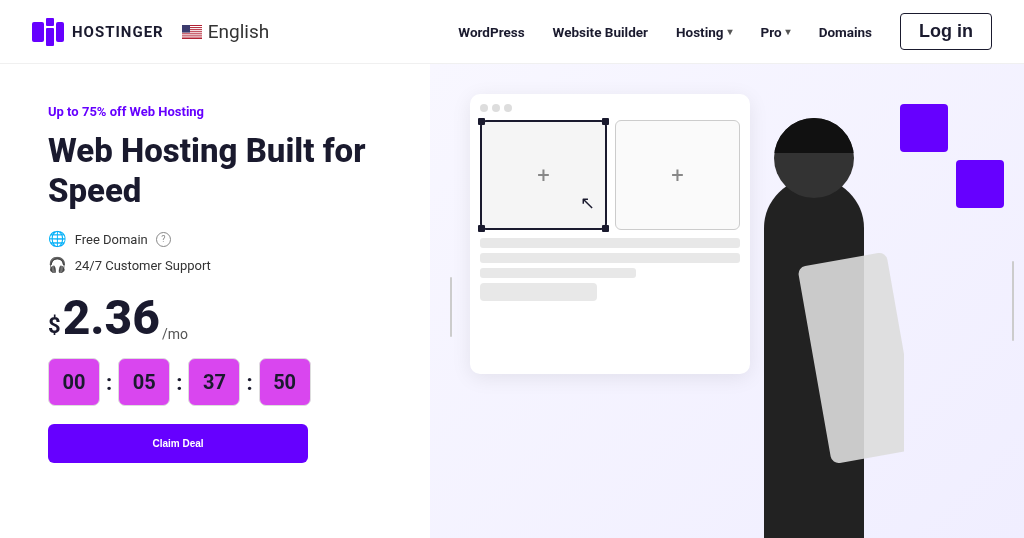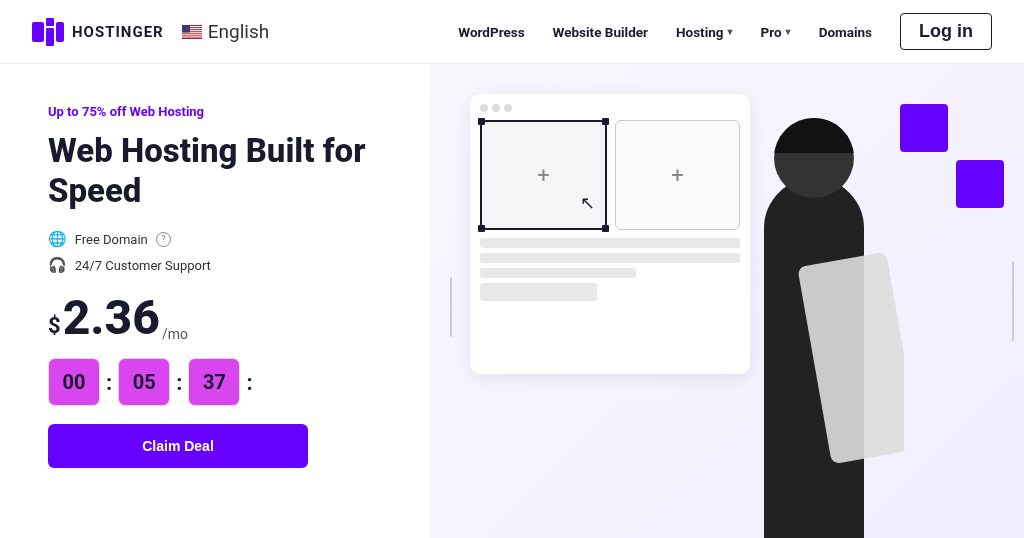--- a/index.html
+++ b/index.html
@@ -210,21 +210,21 @@
     }
 
     
     .cta-btn {
       background: #6600ff;
       color: #fff;
       border: none;
       border-radius: 6px;
       padding: 14px 0;
       width: 260px;
-      font-size: 14px;
+      font-size: 10px;
       font-weight: 700;
       cursor: pointer;
       text-align: center;
     }
 
     
     .right-section {
       flex: 1;
       position: relative;
       overflow: hidden;
@@ -467,20 +467,21 @@
       </div>
     </div>
 
     <div class="countdown">
       <div class="countdown-block">00</div>
       <span class="countdown-sep">:</span>
       <div class="countdown-block">05</div>
       <span class="countdown-sep">:</span>
       <div class="countdown-block">37</div>
       <span class="countdown-sep">:</span>
+      <div class="countdown-block">50</div>
     </div>
 
     <button class="cta-btn">Claim Deal</button>
   </div>
 
   <div class="right-section">
 
     <div class="vert-line-left"></div>
 
     <div class="ui-mockup">

